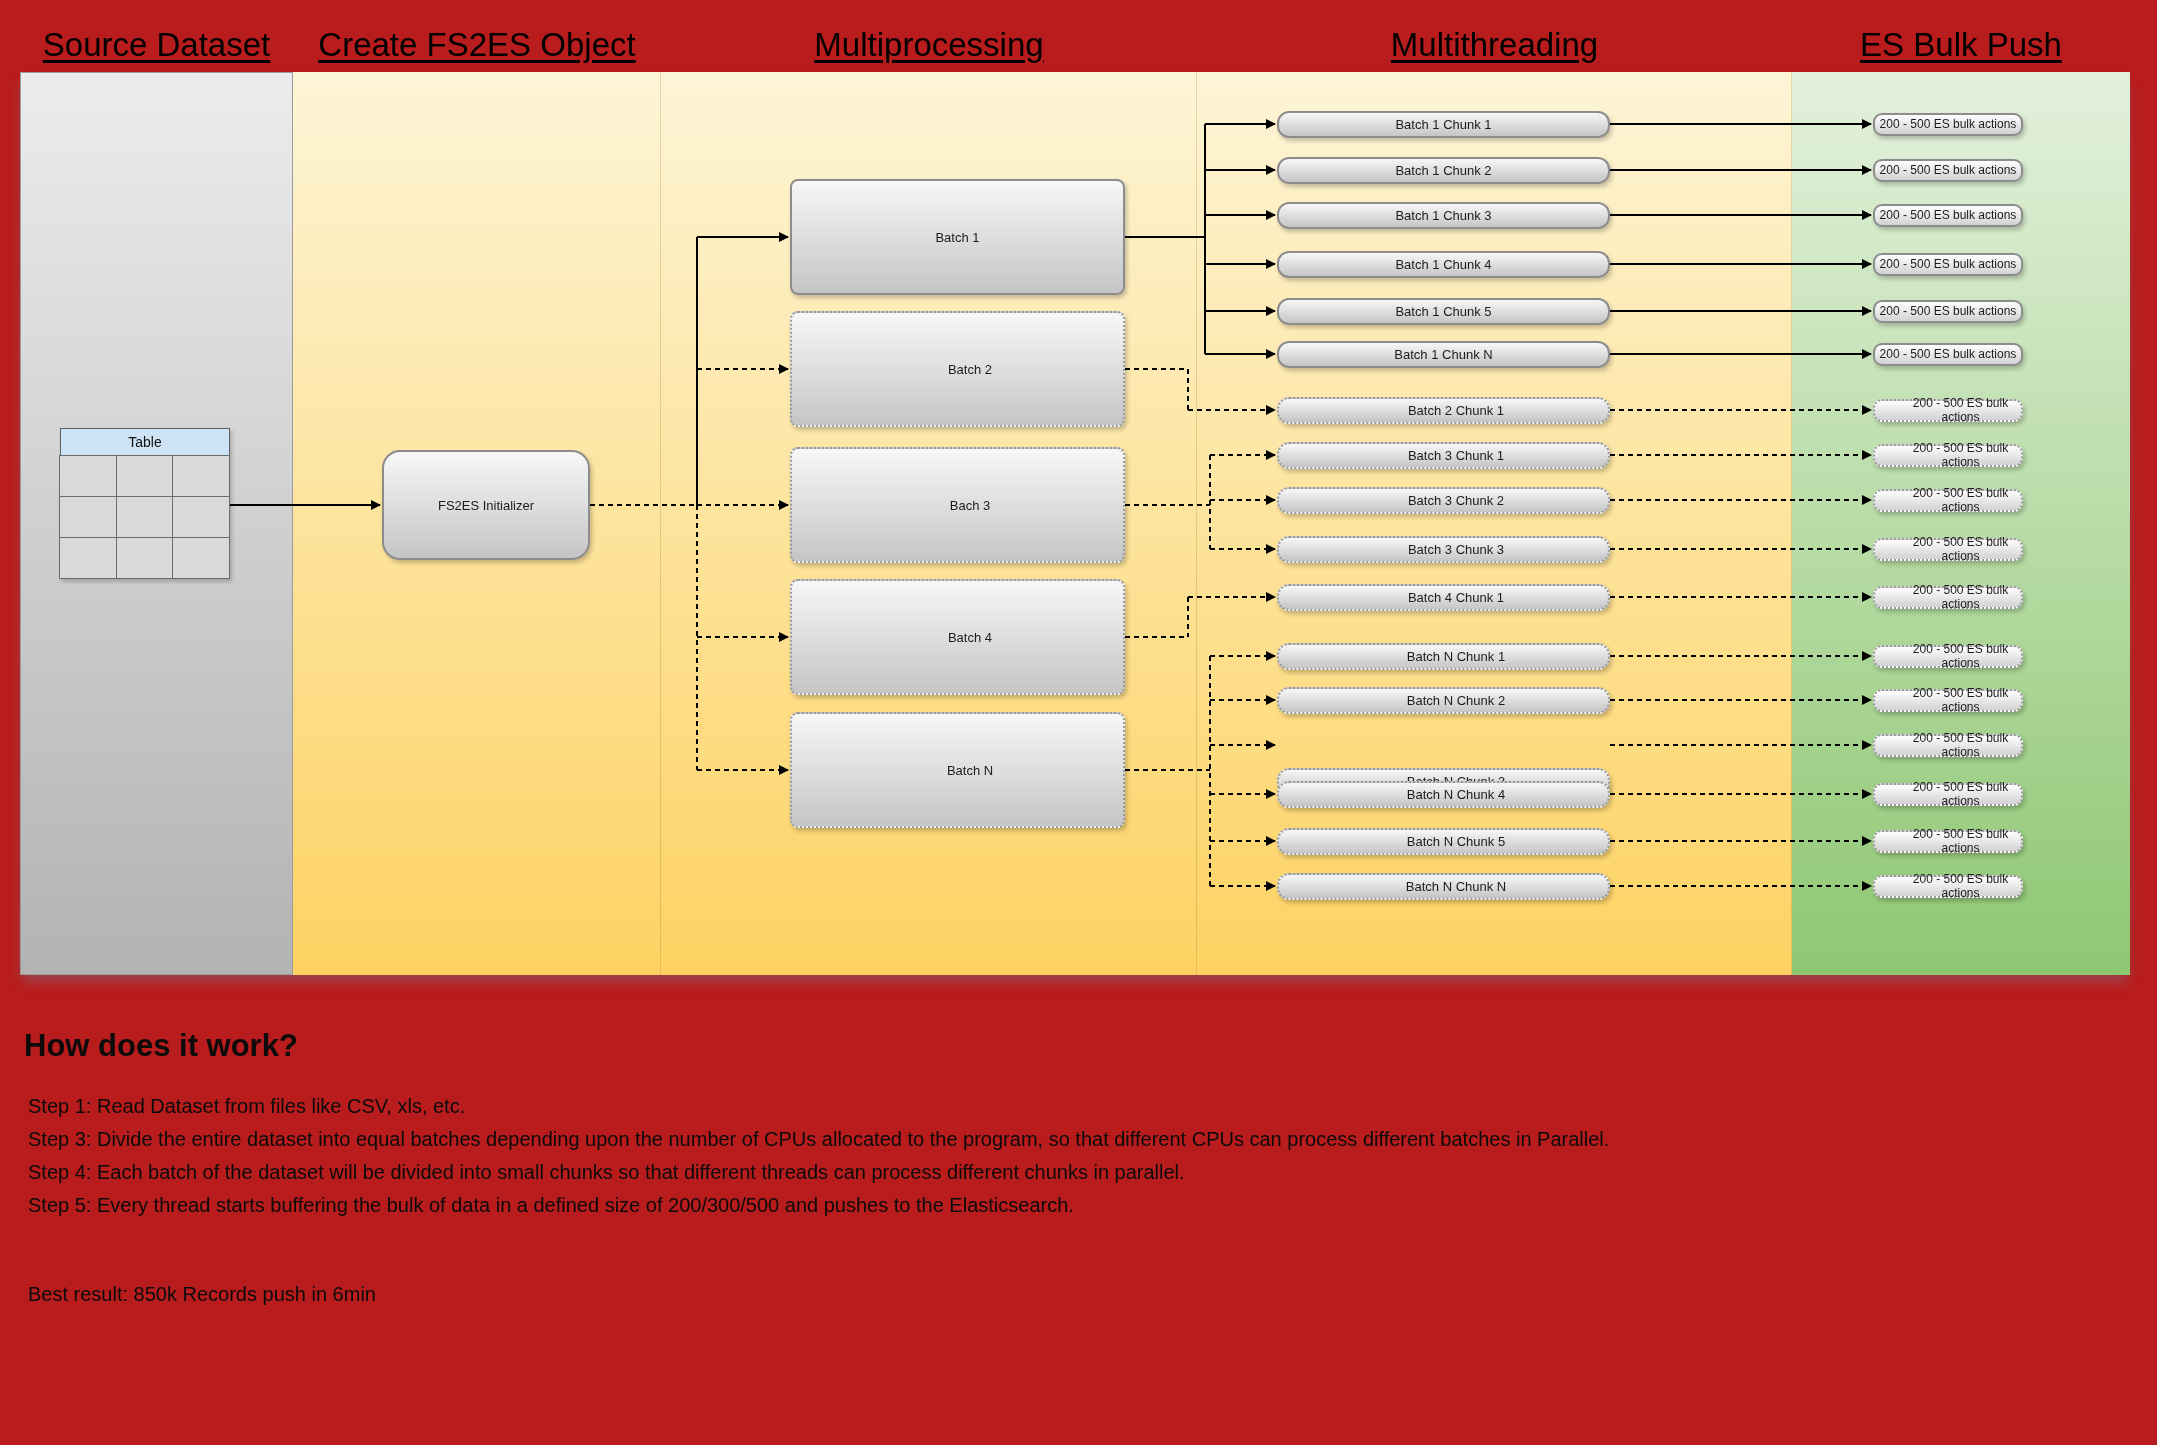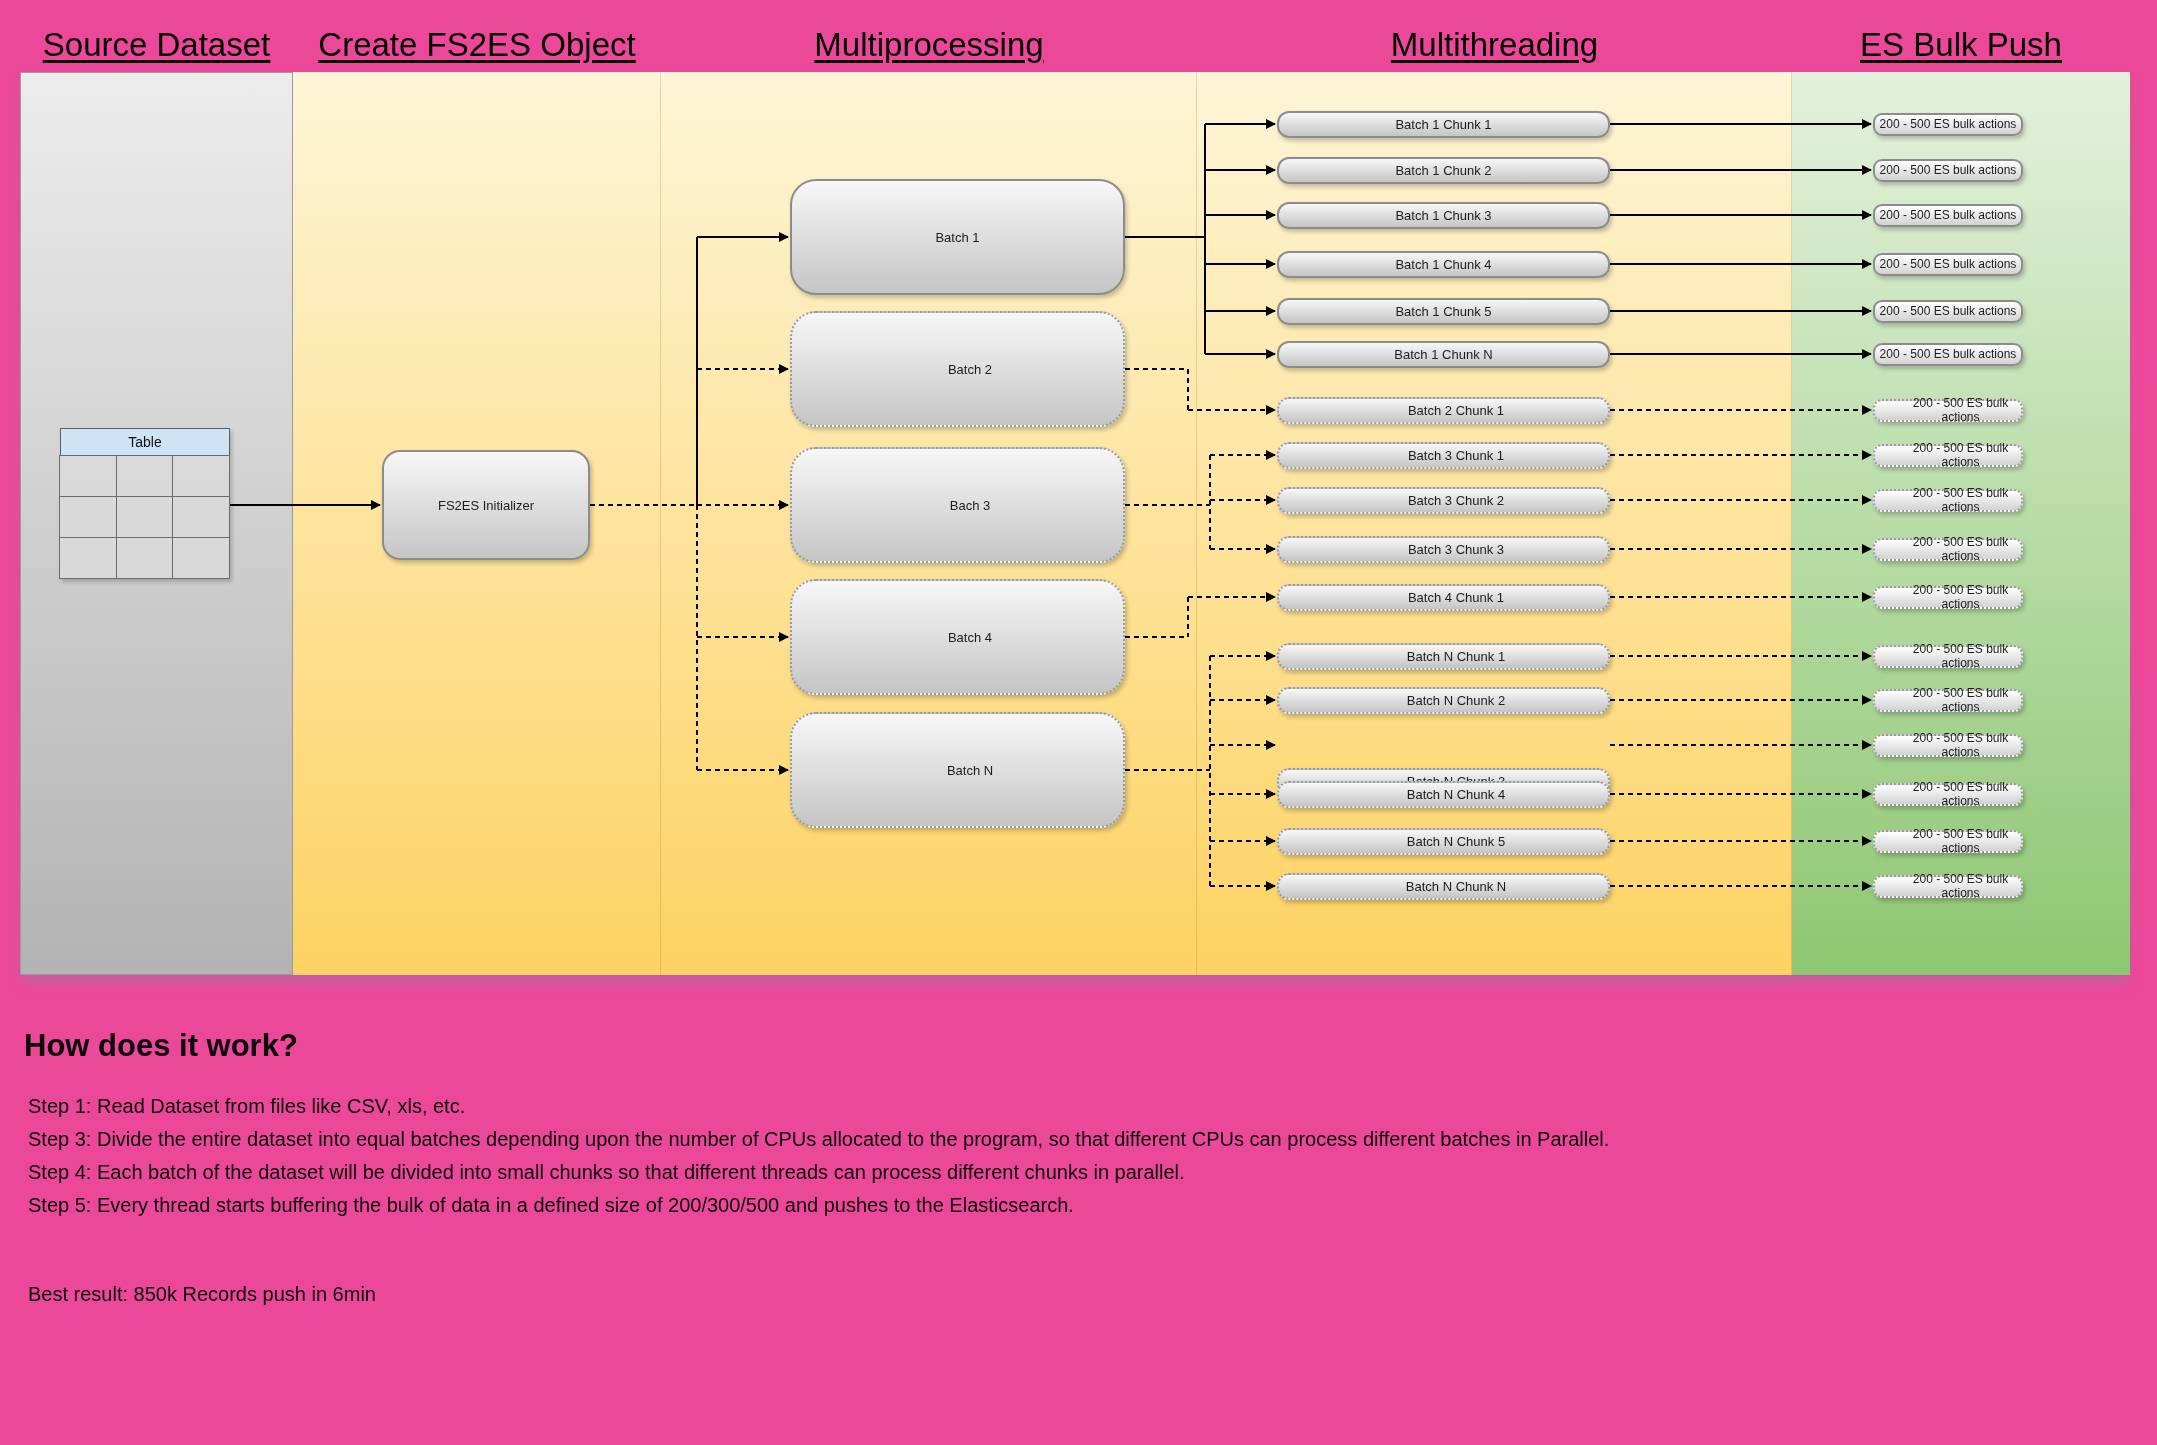--- a/index.html
+++ b/index.html
@@ -1,16 +1,16 @@
 <!DOCTYPE html>
 <html><head>
 <meta charset="utf-8">
 <style>
   html,body{margin:0;padding:0;background:#ffffff;}
-  .page{position:relative;width:2157px;height:1445px;background:#ec4899;
+  .page{position:relative;width:2157px;height:1445px;background:#b91c1c;
         font-family:"Liberation Sans","DejaVu Sans",sans-serif;color:#000;overflow:hidden;}
 
   
   .col-header{position:absolute;top:22px;height:46px;line-height:46px;text-align:center;
               font-size:33px;color:#000;white-space:nowrap;}
   .col-header .u{text-decoration:underline;text-decoration-thickness:2.5px;text-underline-offset:4px;}
 
   
   .stage{position:absolute;left:20px;top:72px;width:2110px;height:903px;
          box-shadow:0 9px 12px -2px rgba(110,140,175,0.35);}
@@ -18,21 +18,21 @@
   .colbg.gray {background:linear-gradient(180deg,#ececec 0%,#b3b3b3 100%);border:1px solid #9b9b9b;box-sizing:border-box;}
   .colbg.gold {background:linear-gradient(180deg,#fdf5d7 0%,#fdd262 100%);border-right:1px solid rgba(160,120,30,0.25);box-sizing:border-box;}
   .colbg.green{background:linear-gradient(180deg,#e3f1dc 0%,#8ec772 100%);}
 
   
   .node{position:absolute;display:flex;align-items:center;justify-content:center;
         background:linear-gradient(180deg,#f7f7f7 0%,#c5c5c5 100%);
         border:2px solid #8c8c8c;box-sizing:border-box;
         box-shadow:2px 3px 4px rgba(0,0,0,0.22);font-size:13px;color:#1c1c1c;text-align:center;}
   .node.dotted{border:2px dotted #9a9a9a;padding-left:25px;}
-  .batch{border-radius:26px;}
+  .batch{border-radius:8px;}
   .chunk{border-radius:12px;}
   .esbox{border-radius:9px;font-size:12px;background:linear-gradient(180deg,#fefefe 0%,#d2d2d2 100%);}
   .initializer{border-radius:18px;font-size:13px;}
 
   
   .srctable{position:absolute;box-shadow:2px 3px 4px rgba(0,0,0,0.2);}
   .srctable .thead{background:#cfe3f7;border:1px solid #5f5f5f;box-sizing:border-box;
                    display:flex;align-items:center;justify-content:center;font-size:14px;color:#111;}
   .srctable .grid{display:grid;grid-template-columns:repeat(3,1fr);}
   .srctable .cell{background:rgba(219,219,219,0.85);border:1px solid #6b6b6b;box-sizing:border-box;margin-top:-1px;margin-left:-1px;}

